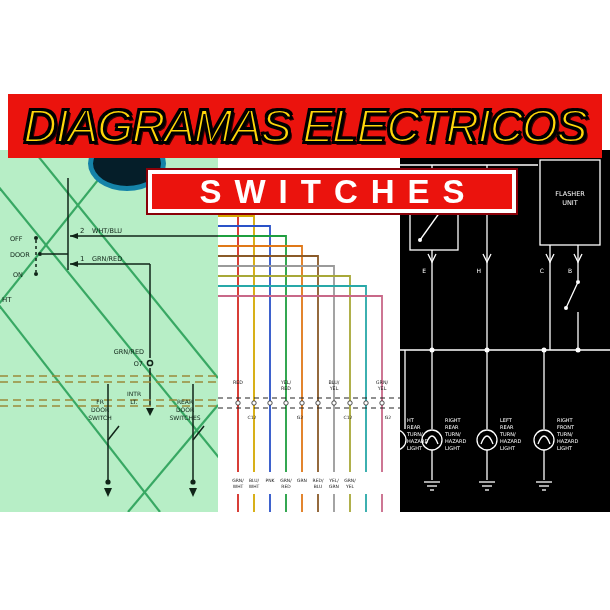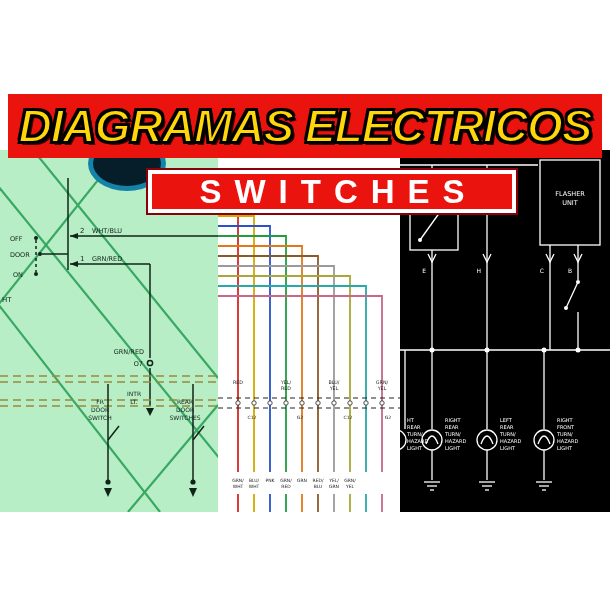--- a/index.html
+++ b/index.html
@@ -9,21 +9,21 @@
   .panel { position:absolute; top:150px; height:362px; z-index:1; }
   #left-panel   { left:0;   width:218px; }
   #middle-panel { left:218px; width:182px; background:#ffffff; }
   #right-panel  { left:400px; width:210px; }
   .panel svg { display:block; width:100%; height:100%; }
   .photo-ellipse { position:absolute; left:88px; top:136px; width:78px; height:55px;
     border-radius:50%; background:#051e29; border:5px solid #1583a8; z-index:2; }
   .banner-main { position:absolute; left:8px; top:94px; width:594px; height:64px;
     background:#eb130d; display:flex; align-items:center; justify-content:center; z-index:3; }
   .banner-main span {
-    font-family:"Liberation Sans", sans-serif; font-weight:bold; font-style:italic;
+    font-family:"Liberation Sans", sans-serif; font-weight:normal; font-style:italic;
     font-size:46px; letter-spacing:-1px; white-space:nowrap; color:#ffd60a;
     -webkit-text-stroke:2px #000;
     text-shadow:-2px -2px 0 #000, 2px -2px 0 #000, -2px 2px 0 #000, 2px 2px 0 #000, 3px 3px 0 #3a0000;
   }
   .banner-sub { position:absolute; left:148px; top:170px; width:368px; height:43px;
     background:#eb130d; border:4px solid #ffffff; box-shadow:0 0 0 2px #8a0008;
     display:flex; align-items:center; justify-content:center; z-index:4; }
   .banner-sub span {
     font-family:"Liberation Sans", sans-serif; font-weight:bold; font-size:33px;
     letter-spacing:13px; padding-left:13px; color:#ffffff; white-space:nowrap;

